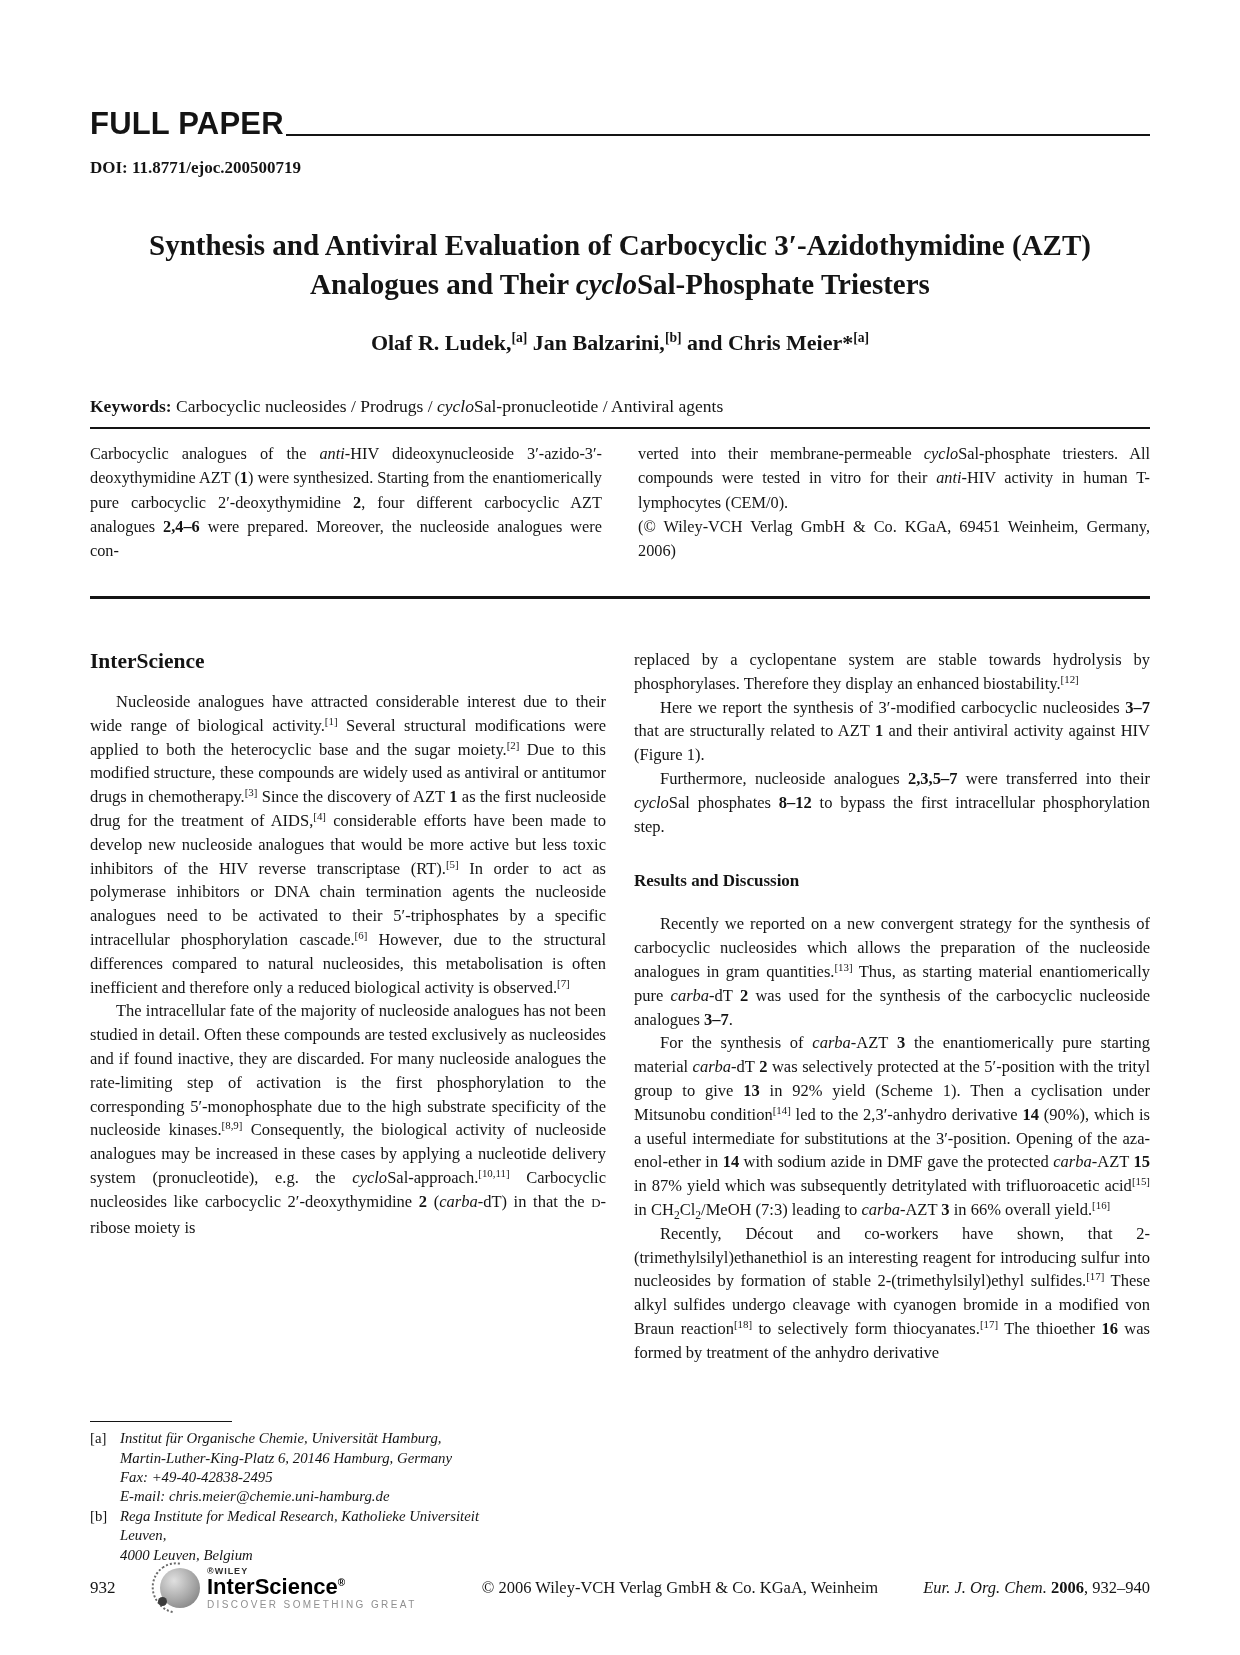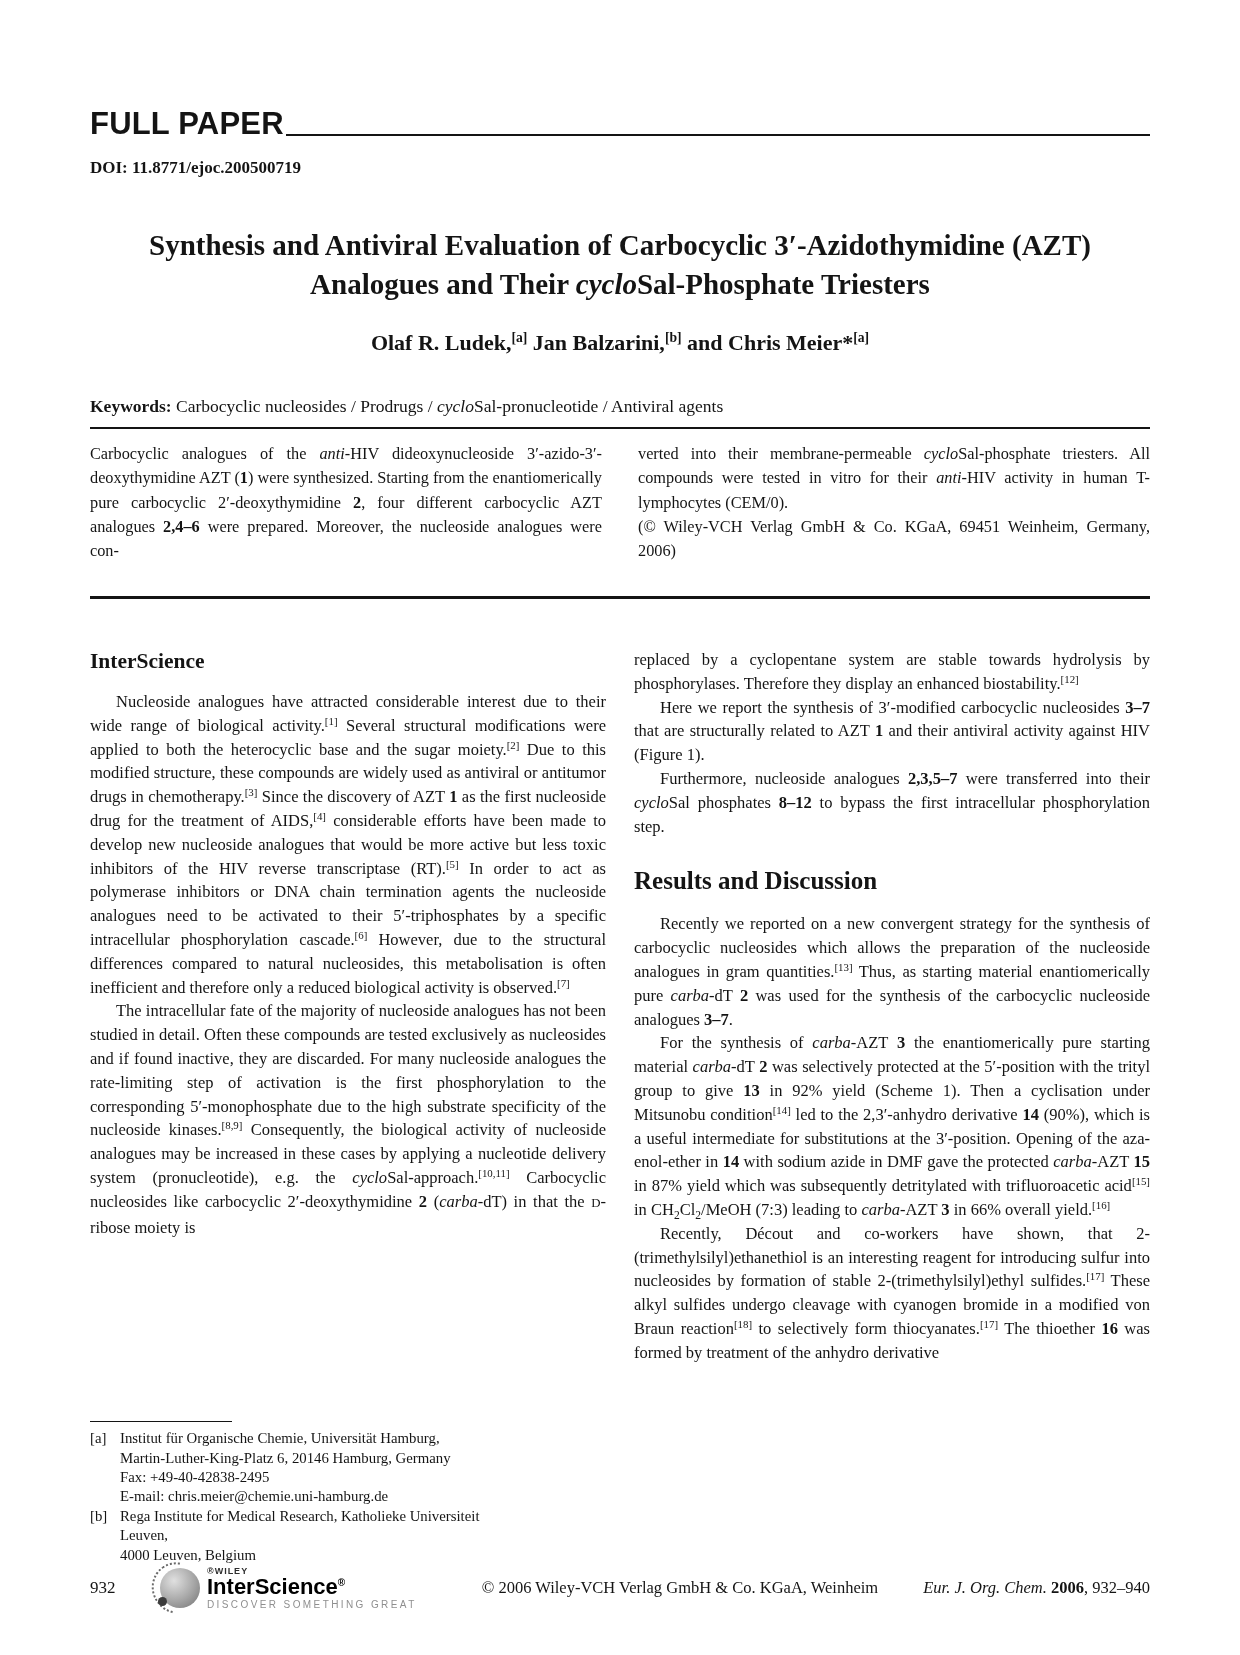--- a/index.html
+++ b/index.html
@@ -24,32 +24,32 @@
   .rule-thick{left:90px;width:1060px;top:596px;border-top:3px solid #141414;height:0;}
   
   .abstract{left:90px;width:1060px;top:442px;display:flex;gap:36px;align-items:flex-end;}
   .abstract .acol{width:516px;}
   .abstract p{margin:0;font-size:16.3px;line-height:24.3px;text-align:justify;}
   
   .main{left:90px;width:1060px;top:640px;display:flex;gap:28px;}
   .col{width:516px;display:flex;flex-direction:column;}
   .col-left{height:925px;}
   h2.sect{font-size:21.5px;font-weight:bold;margin:8px 0 16px 0;line-height:26px;}
-  h2.sect2{font-size:25px;font-weight:bold;margin:30px 0 18px 0;line-height:26px;}
+  h2.sect2{font-size:17px;font-weight:bold;margin:30px 0 18px 0;line-height:26px;}
   p.body{margin:0;font-size:16.5px;line-height:23.8px;text-align:justify;}
   p.indent{text-indent:26px;}
   sup{font-size:66%;line-height:0;vertical-align:super;}
   sub{font-size:70%;line-height:0;vertical-align:sub;}
   .sc{text-transform:uppercase;font-size:78%;}
   
   .fn-block{margin-top:auto;padding-top:6px;font-size:14.8px;line-height:19.4px;}
   .fn-rule{width:142px;border-top:1.5px solid #141414;margin-bottom:7px;}
   .fn{display:flex;}
   .fn-label{width:30px;flex:none;}
-  .fn-text{flex:1;}
+  .fn-text{flex:1;font-style:italic;}
   
   .footer{left:90px;right:90px;top:1566px;display:flex;align-items:center;}
   .pageno{font-size:17px;width:70px;}
   .logo{display:flex;align-items:center;gap:7px;margin-right:20px;justify-content:center;}
   .globe{width:40px;height:40px;border-radius:50%;position:relative;flex:none;
     background:radial-gradient(circle at 35% 32%, #e0e0e0, #a5a5a5 55%, #7c7c7c 90%);}
   .globe::before{content:"";position:absolute;left:-8px;top:-6px;width:46px;height:48px;border-radius:50%;
     border:2px dotted #6b6b6b;border-right-color:transparent;border-bottom-color:transparent;transform:rotate(-35deg);}
   .globe::after{content:"";position:absolute;left:-2px;bottom:2px;width:9px;height:9px;border-radius:50%;background:#3c3c3c;}
   .logo-text{font-family:"Liberation Sans", sans-serif;display:flex;flex-direction:column;}

